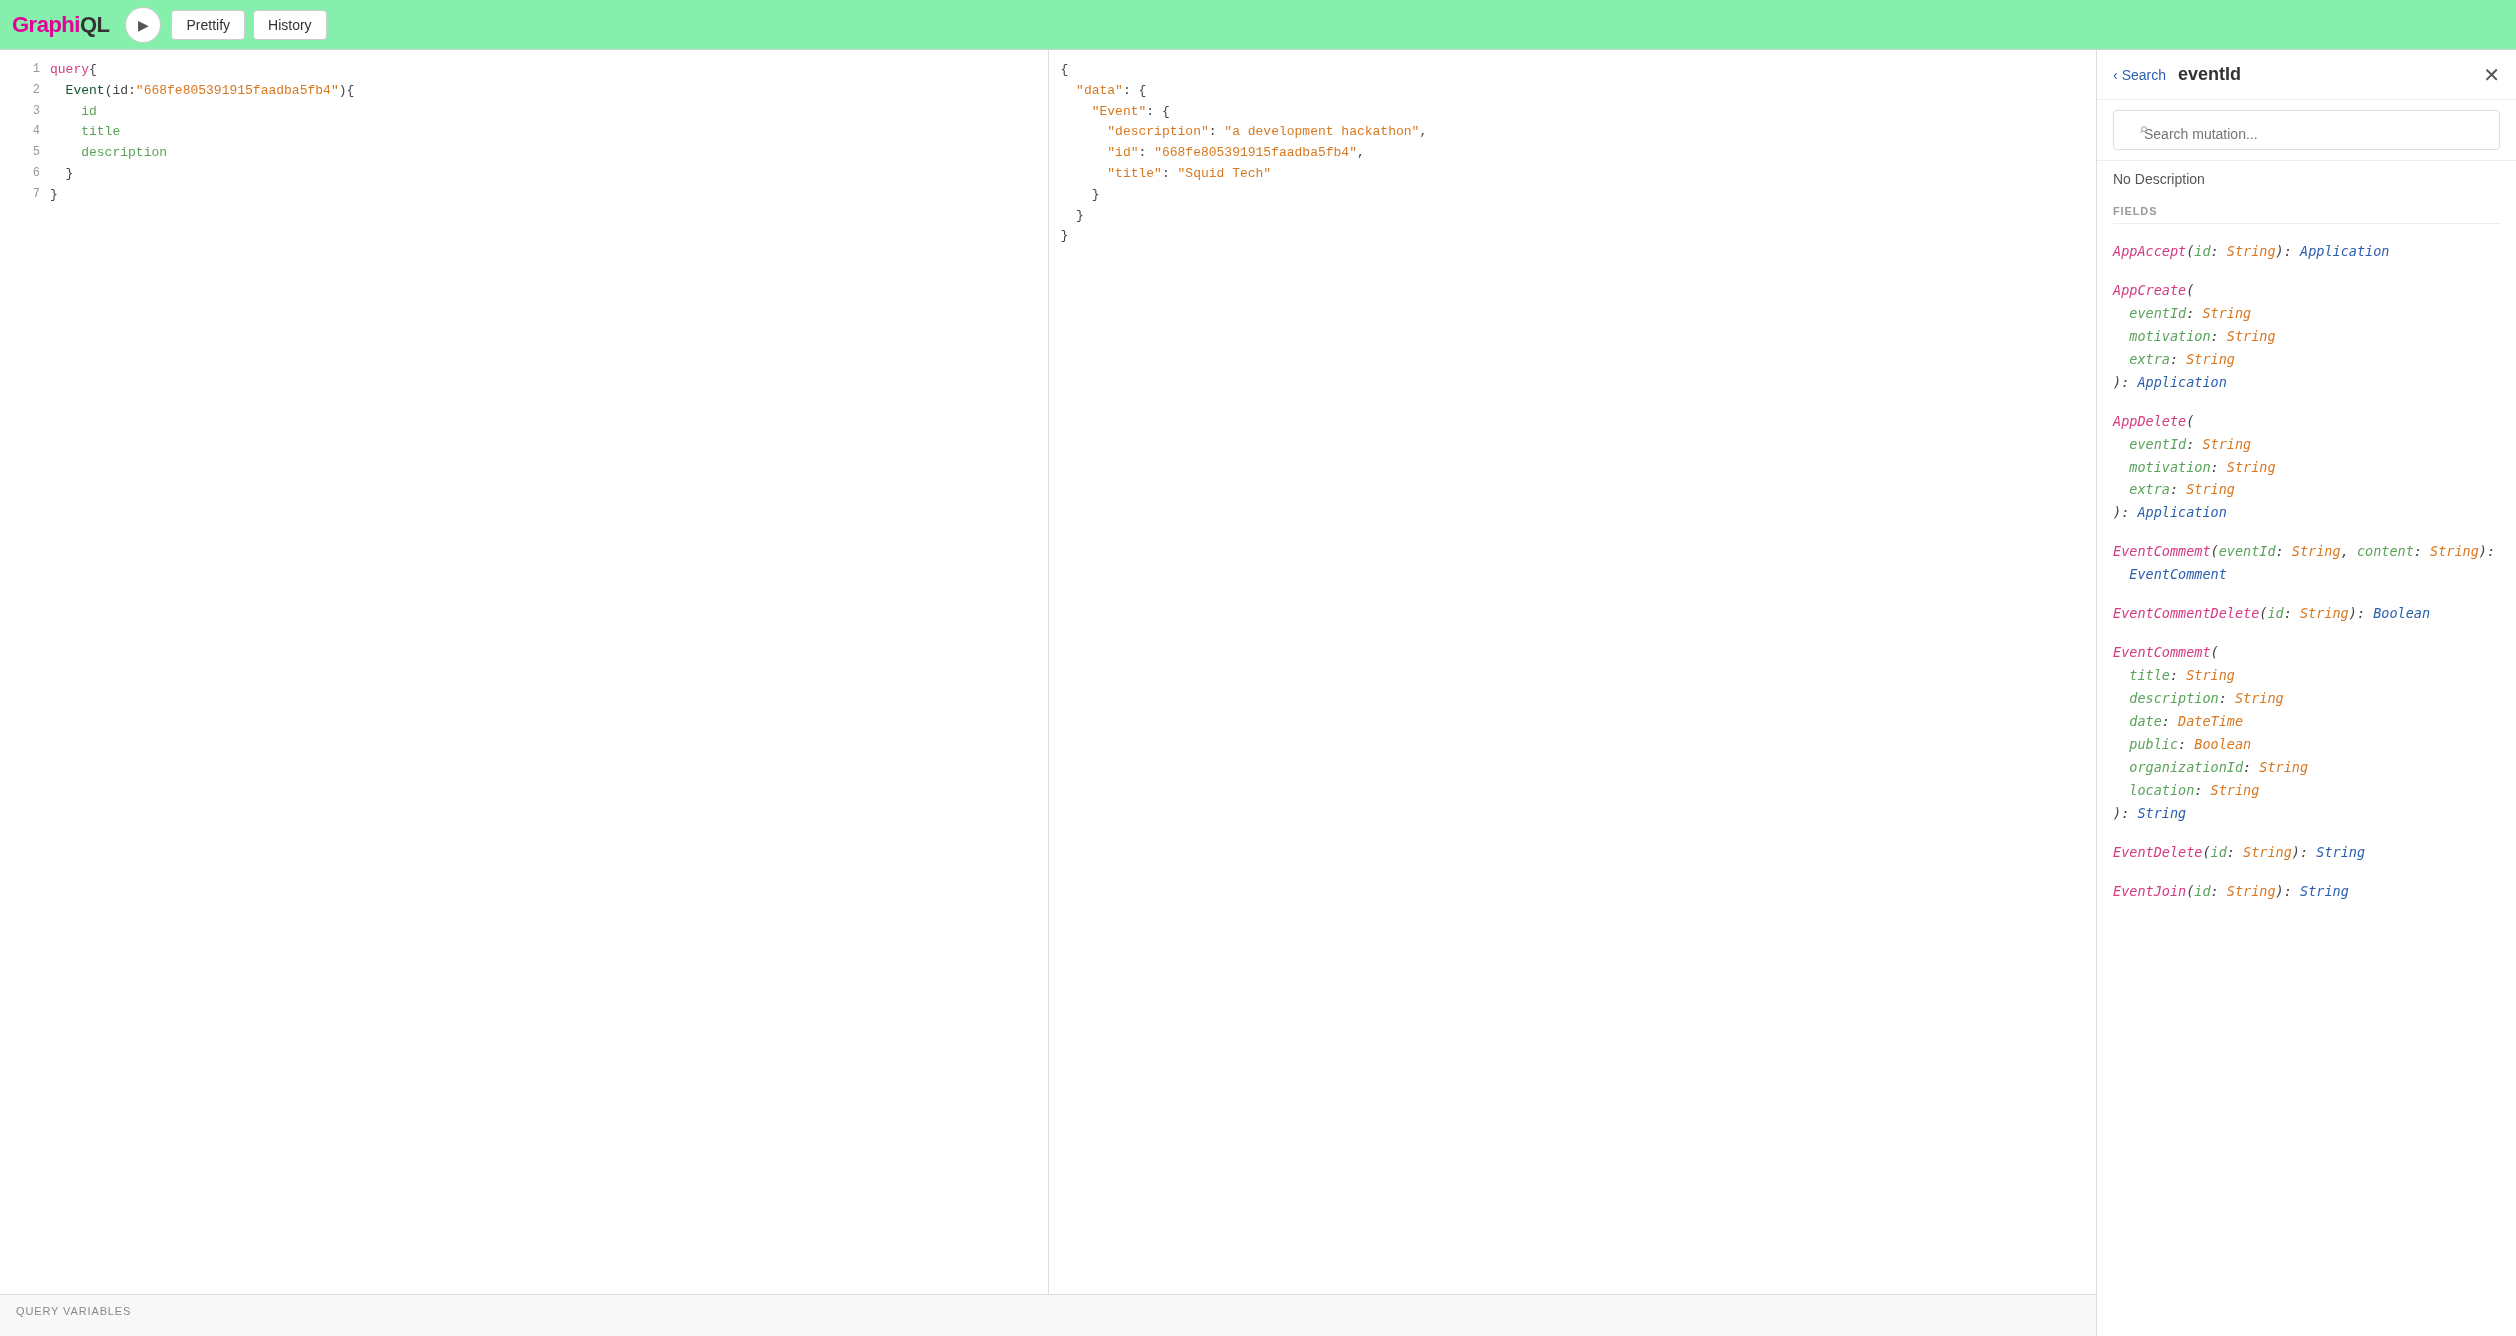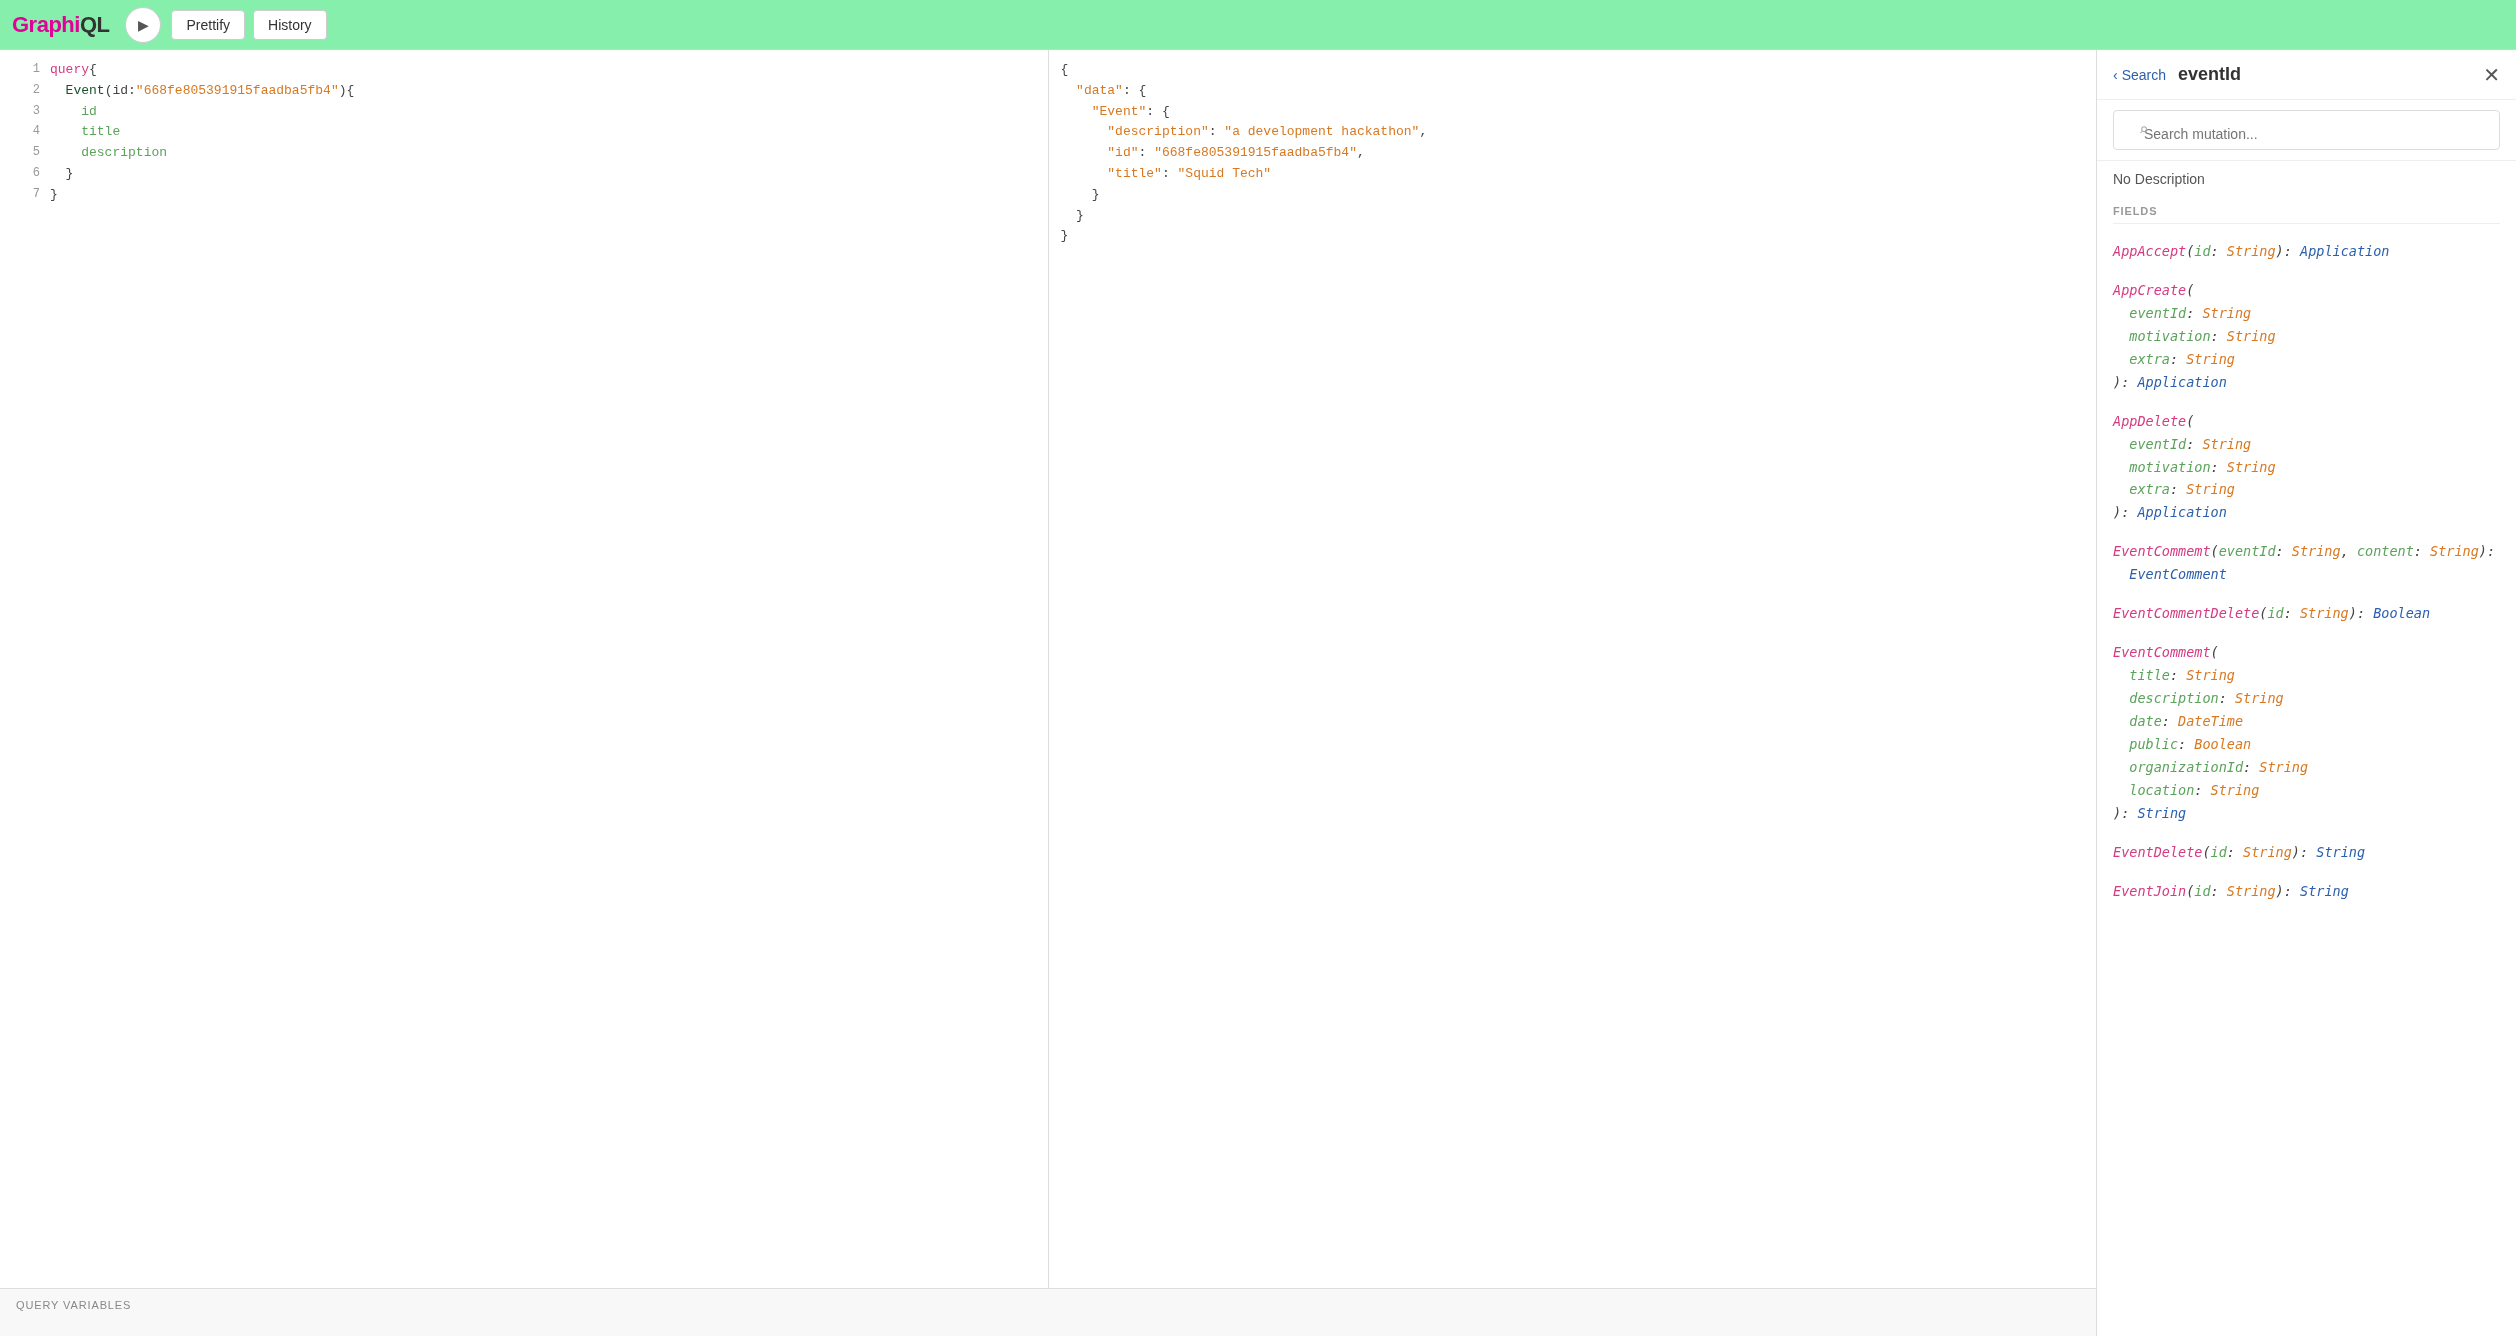--- a/index.html
+++ b/index.html
@@ -121,21 +121,21 @@
     
     #query-variables-bar {
       border-top: 1px solid #ddd;
       background: #f8f8f8;
       padding: 10px 16px;
       font-size: 11px;
       font-family: sans-serif;
       color: #888;
       letter-spacing: 0.08em;
       text-transform: uppercase;
-      height: 48px;
+      height: 42px;
       flex-shrink: 0;
     }
 
     
     #docs-panel {
       width: 420px;
       background: #fff;
       border-left: 1px solid #ddd;
       display: flex;
       flex-direction: column;

